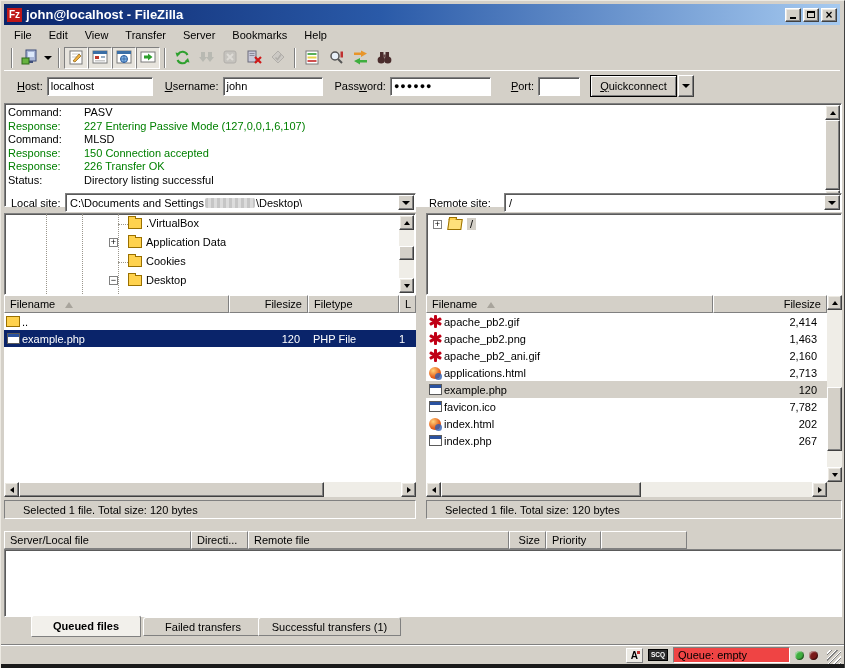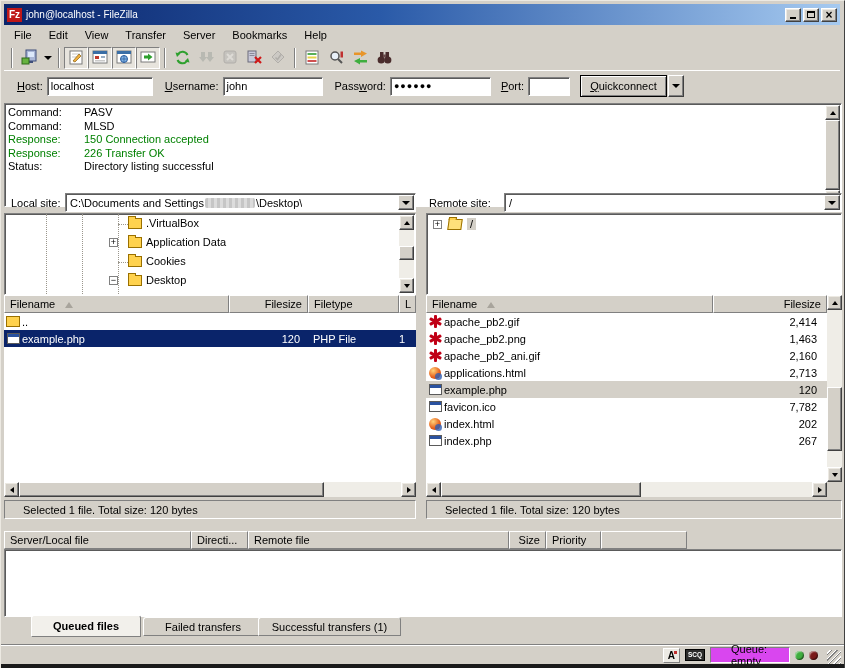--- a/index.html
+++ b/index.html
@@ -14,21 +14,21 @@
     border-left:1px solid #ECE9E2;border-top:1px solid #ECE9E2;
     border-right:1px solid #404040;box-sizing:border-box;}
   .bottom-edge{position:absolute;left:0;right:0;top:663px;height:5px;background:#1a1a1a;}
 
   
   .titlebar{position:absolute;left:3px;top:3px;width:836px;height:21px;
     background:linear-gradient(to right,#0A246A,#2A5AA8 45%,#A6CAF0);
     display:flex;align-items:center;padding:0 3px;box-sizing:border-box;}
   .fzlogo{width:15px;height:14px;background:#BF1818;color:#fff;font-weight:bold;font-size:10px;
     line-height:14px;text-align:center;margin-right:4px;flex:0 0 auto;}
-  .title-text{color:#fff;font-weight:normal;font-size:10px;white-space:nowrap;}
+  .title-text{color:#fff;font-weight:bold;font-size:13px;white-space:nowrap;}
   .winbtns{margin-left:auto;display:flex;gap:2px;}
   .winbtn{width:16px;height:14px;background:#D4D0C8;border:1px solid;border-color:#fff #404040 #404040 #fff;
     box-shadow:inset -1px -1px 0 #808080,inset 1px 1px 0 #ECE9E2;
     display:flex;align-items:center;justify-content:center;box-sizing:border-box;}
   .g-min{width:6px;height:2px;background:#000;margin-top:7px;}
   .g-max{width:8px;height:7px;border:1px solid #000;border-top-width:2px;box-sizing:border-box;}
   .g-x{font-size:12px;font-weight:bold;line-height:10px;font-style:normal;}
 
   
   .menubar{position:absolute;left:3px;top:24px;width:836px;height:20px;display:flex;align-items:center;padding-left:2px;box-sizing:border-box;}
@@ -138,22 +138,22 @@
     border-radius:3px 3px 0 0;box-sizing:border-box;display:flex;align-items:center;justify-content:center;}
   .tab.active{background:#F2F0EB;font-weight:bold;top:614px;height:22px;z-index:2;}
 
   
   .sb-sep{position:absolute;left:0;right:0;top:643px;height:1px;background:#808080;border-bottom:1px solid #fff;}
   .statusbar{position:absolute;left:3px;top:645px;width:838px;height:18px;display:flex;align-items:center;justify-content:flex-end;gap:5px;}
   .sb-a{width:17px;height:15px;background:#ECEAE4;border:1px solid;border-color:#fff #808080 #808080 #fff;
     font-weight:bold;font-size:10px;display:flex;align-items:center;justify-content:center;box-sizing:border-box;position:relative;}
   .sb-a::after{content:"";position:absolute;right:2px;top:2px;width:3px;height:3px;background:#c03030;}
   .sb-scq{background:#2b2b2b;color:#fff;font-size:6.5px;font-weight:bold;padding:2px 2px;line-height:6px;border:1px solid #000;}
-  .sb-queue{width:80px;height:16px;background:#d946ef;border:1px solid;border-color:#808080 #fff #fff #808080;
-    box-sizing:border-box;display:flex;align-items:center;padding-left:20px;}
+  .sb-queue{width:117px;height:16px;background:#ef4444;border:1px solid;border-color:#808080 #fff #fff #808080;
+    box-sizing:border-box;display:flex;align-items:center;padding-left:4px;}
   .led{width:9px;height:9px;border-radius:50%;box-shadow:inset -1px -1px 1px rgba(0,0,0,.5),inset 1px 1px 1px rgba(255,255,255,.5);}
   .led.green{background:#3FAE3F;}
   .led.red{background:#7A1A1A;}
   .grip{width:14px;height:14px;margin:0 1px 0 4px;align-self:flex-end;
     background:repeating-linear-gradient(135deg,transparent 0 2px,#fff 2px 3px,#808080 3px 4px);}
 </style>
 </head>
 <body>
 
 <div id="frame">
@@ -303,36 +303,37 @@
         <span>localhost</span>
       </span>
     <span class="qc-label" style="margin-left:12px"><span></span><u>U</u><span>sername:</span></span>
     <span class="field" style="width:100px">
         <span>john</span>
       </span>
     <span class="qc-label" style="margin-left:12px"><span>Pass</span><u>w</u><span>ord:</span></span>
     <span class="field" style="width:101px">
         <span class="pwd">●●●●●●</span>
       </span>
-    <span class="qc-label" style="margin-left:10px"><span></span><u>P</u><span>ort:</span></span>
+    <span class="qc-label" style="margin-left:20px"><span></span><u>P</u><span>ort:</span></span>
     <span class="field" style="width:42px">
         <span></span>
       </span>
     <span class="qc-btn">
         <u>Q</u>
         <span>uickconnect</span>
       </span>
     <span class="qc-dd">
         <i class="dd-tri"></i>
       </span>
   </div>
 
   <div class="abs inset logpane">
     <div class="log-lines">
       <div><span class="log-label k-command">Command:</span><span class="k-command">PASV</span></div>
+      <div><span class="log-label k-response">Response:</span><span class="k-response">227 Entering Passive Mode (127,0,0,1,6,107)</span></div>
       <div><span class="log-label k-command">Command:</span><span class="k-command">MLSD</span></div>
       <div><span class="log-label k-response">Response:</span><span class="k-response">150 Connection accepted</span></div>
       <div><span class="log-label k-response">Response:</span><span class="k-response">226 Transfer OK</span></div>
       <div><span class="log-label k-status">Status:</span><span class="k-status">Directory listing successful</span></div>
     </div>
     <div class="vscroll" style="right:1px;top:1px;bottom:1px">
       <span class="sbtn" style="top:0;left:0">
           <i class="t-up"></i>
         </span>
       <span class="thumb" style="left:0;top:15px;bottom:15px;width:15px"></span>

